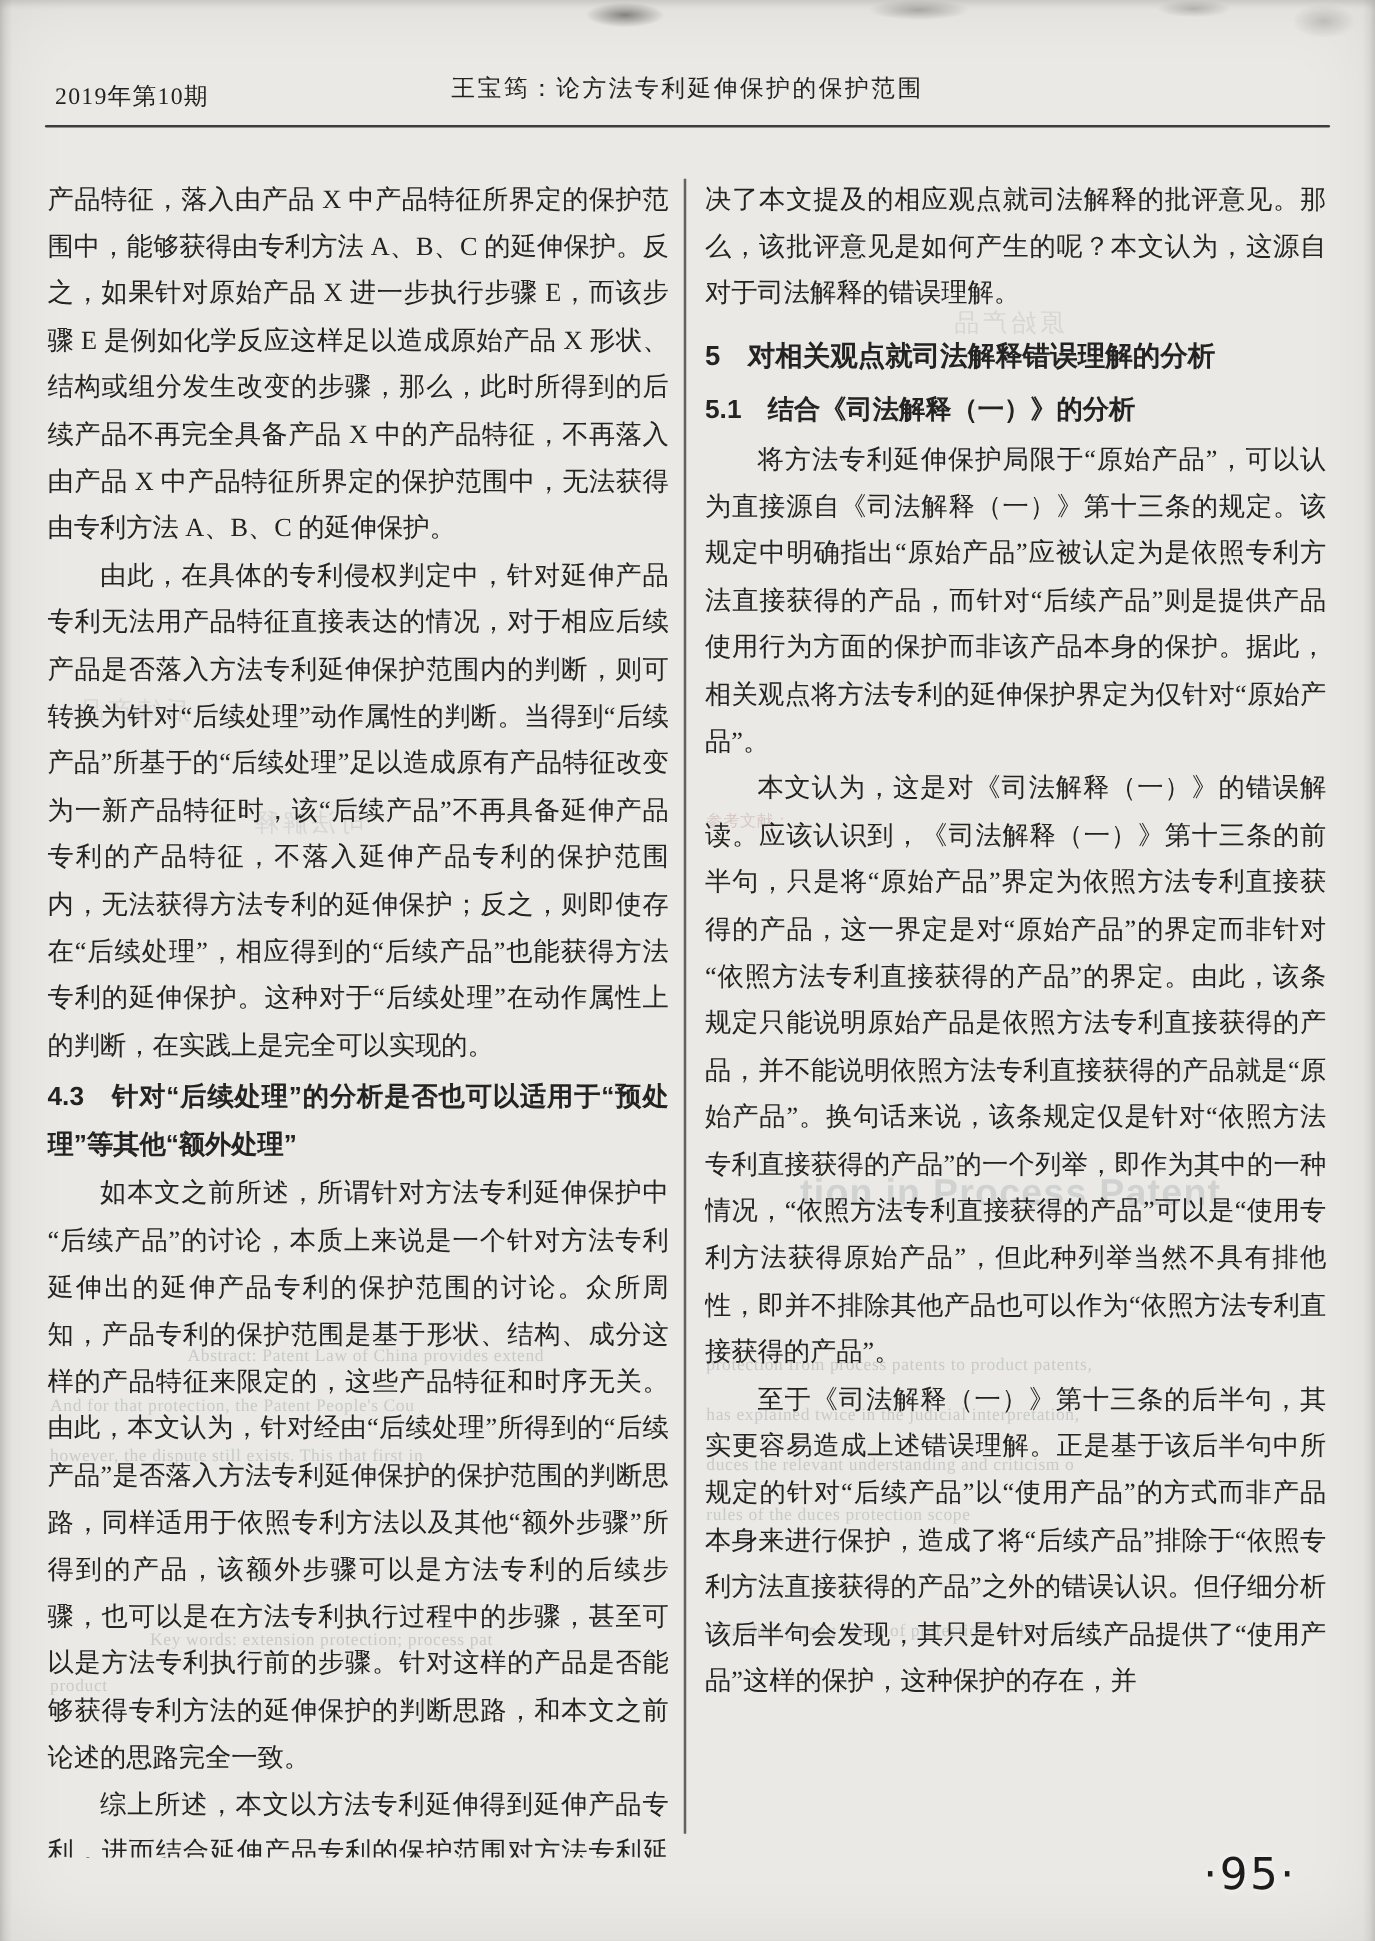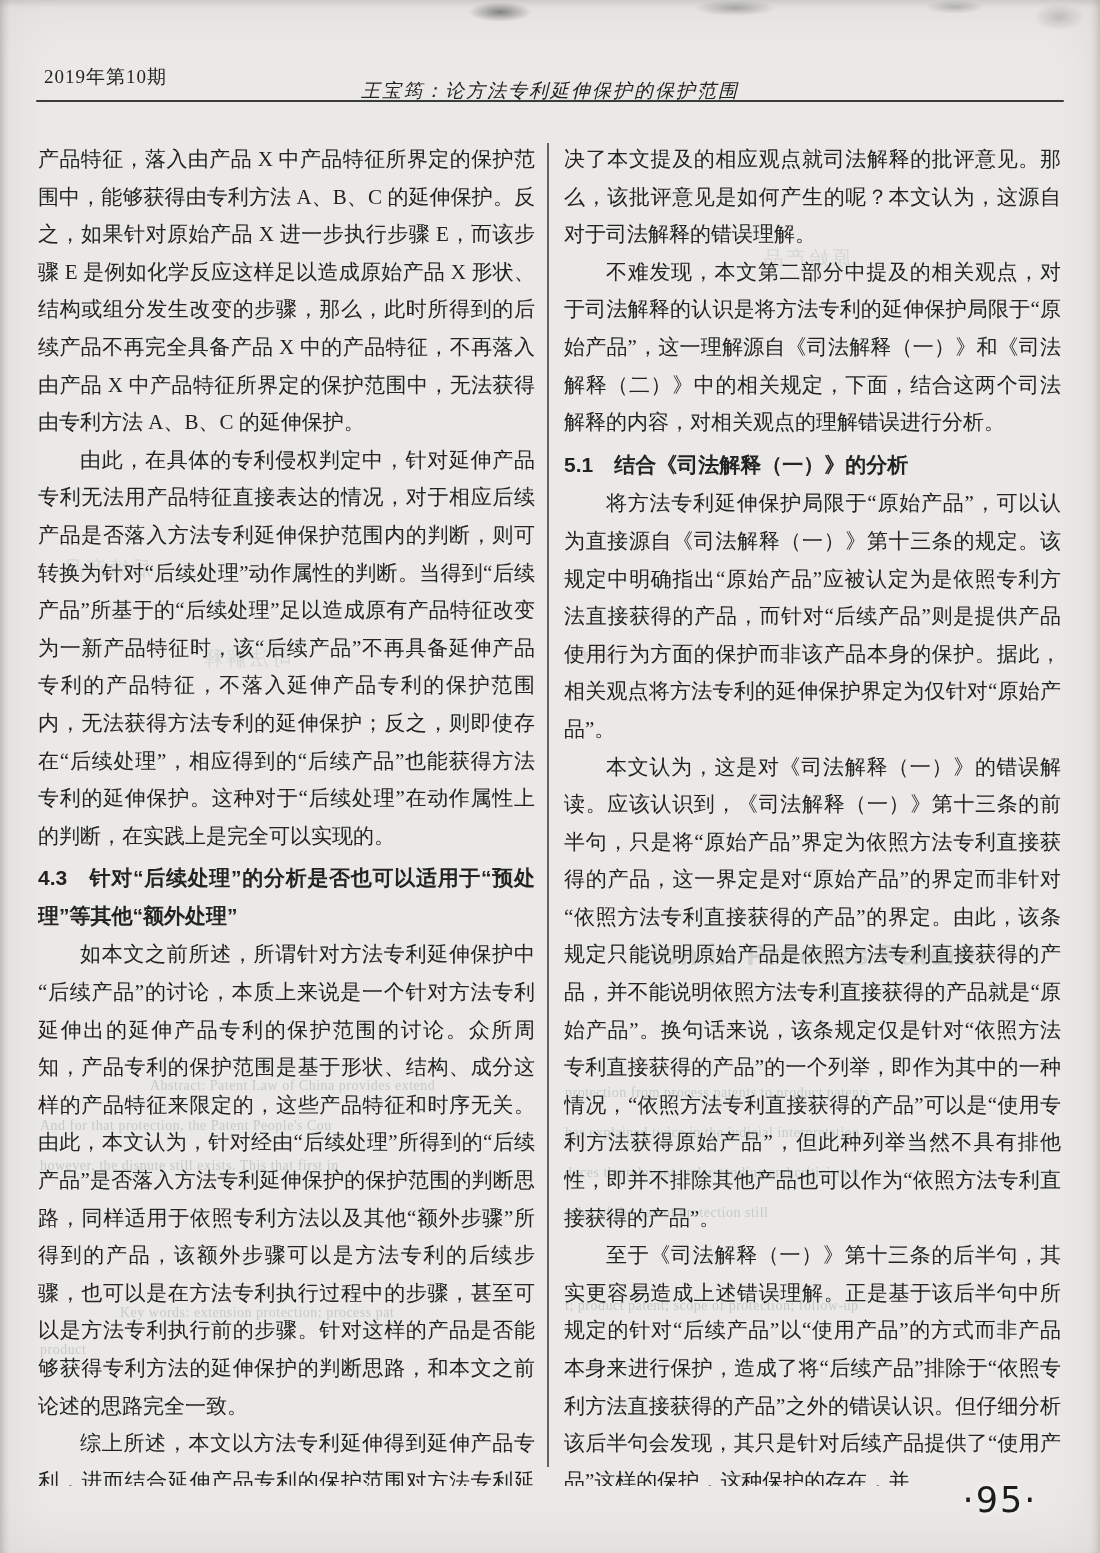--- a/index.html
+++ b/index.html
@@ -18,21 +18,21 @@
   .smudge{position:absolute;pointer-events:none;}
   .smudge.s1{left:468px;top:2px;width:64px;height:20px;background:radial-gradient(ellipse at center,rgba(50,50,50,.55),rgba(50,50,50,0) 70%);}
   .smudge.s2{left:695px;top:0;width:80px;height:16px;background:radial-gradient(ellipse at center,rgba(70,70,70,.38),rgba(70,70,70,0) 72%);}
   .smudge.s3{left:925px;top:0;width:60px;height:14px;background:radial-gradient(ellipse at center,rgba(80,80,80,.32),rgba(80,80,80,0) 70%);}
   .smudge.s4{left:1035px;top:4px;width:48px;height:26px;background:radial-gradient(ellipse at center,rgba(90,90,90,.28),rgba(90,90,90,0) 75%);}
   .edge-left{position:absolute;left:0;top:0;width:10px;height:100%;background:linear-gradient(90deg,rgba(0,0,0,.10),rgba(0,0,0,0));}
   .edge-right{position:absolute;right:0;top:0;width:10px;height:100%;background:linear-gradient(270deg,rgba(0,0,0,.08),rgba(0,0,0,0));}
 
   .page-header{position:absolute;top:58px;left:0;width:100%;height:36px;font-size:19px;}
   .issue{position:absolute;left:44px;top:6px;letter-spacing:1px;}
-  .running-title{position:absolute;left:50%;transform:translateX(-50%);top:20px;letter-spacing:2px;font-style:italic;}
+  .running-title{position:absolute;left:50%;transform:translateX(-50%);top:0;letter-spacing:2px;}
   .header-rule{position:absolute;top:100px;left:36px;width:1028px;height:2px;background:#3c3c3c;border-radius:1px;}
 
   .col{
     position:absolute;top:141px;width:497px;height:1345px;overflow:hidden;
     font-size:21px;line-height:37.6px;text-align:justify;
   }
   .col-left{left:38px;}
   .col-right{left:564px;}
   .col-divider{position:absolute;left:547px;top:143px;width:2px;height:1324px;background:#4a4a4a;opacity:.85;}
 
@@ -80,21 +80,21 @@
 
   <div>
     <span class="ghost" style="left:150px;top:1078px;">Abstract: Patent Law of China provides extend</span>
     <span class="ghost" style="left:40px;top:1118px;">And for that protection, the Patent People's Cou</span>
     <span class="ghost" style="left:40px;top:1158px;">however, the dispute still exists. This that first in</span>
     <span class="ghost" style="left:120px;top:1305px;">Key words: extension protection; process pat</span>
     <span class="ghost" style="left:40px;top:1342px;">product</span>
     <span class="ghost" style="left:565px;top:1085px;">protection from process patents to product patents,</span>
     <span class="ghost" style="left:565px;top:1125px;">has explained twice in the judicial interpretation,</span>
     <span class="ghost" style="left:565px;top:1165px;">duces the relevant understanding and criticism o</span>
-    <span class="ghost" style="left:565px;top:1205px;">rules of the patent protection still</span>
+    <span class="ghost" style="left:565px;top:1205px;">rules of the duces protection scope</span>
     <span class="ghost" style="left:565px;top:1298px;">t; product patent; scope of protection; follow-up</span>
     <span class="ghost big" style="left:640px;top:938px;">tion in Process Patent</span>
     <span class="ghost cn" style="left:60px;top:555px;">后续产品</span>
     <span class="ghost cn" style="left:200px;top:645px;">司法解释</span>
     <span class="ghost cn" style="left:760px;top:245px;">原始产品</span>
     <span class="ghost ref" style="left:565px;top:648px;">参考文献：</span>
   </div>
 
   <div class="page-header">
     <span class="issue">2019年第10期</span>
@@ -107,21 +107,21 @@
     <p class="para">由此，在具体的专利侵权判定中，针对延伸产品专利无法用产品特征直接表达的情况，对于相应后续产品是否落入方法专利延伸保护范围内的判断，则可转换为针对“后续处理”动作属性的判断。当得到“后续产品”所基于的“后续处理”足以造成原有产品特征改变为一新产品特征时，该“后续产品”不再具备延伸产品专利的产品特征，不落入延伸产品专利的保护范围内，无法获得方法专利的延伸保护；反之，则即使存在“后续处理”，相应得到的“后续产品”也能获得方法专利的延伸保护。这种对于“后续处理”在动作属性上的判断，在实践上是完全可以实现的。</p>
     <p class="sec-h3">4.3　针对“后续处理”的分析是否也可以适用于“预处理”等其他“额外处理”</p>
     <p class="para">如本文之前所述，所谓针对方法专利延伸保护中“后续产品”的讨论，本质上来说是一个针对方法专利延伸出的延伸产品专利的保护范围的讨论。众所周知，产品专利的保护范围是基于形状、结构、成分这样的产品特征来限定的，这些产品特征和时序无关。由此，本文认为，针对经由“后续处理”所得到的“后续产品”是否落入方法专利延伸保护的保护范围的判断思路，同样适用于依照专利方法以及其他“额外步骤”所得到的产品，该额外步骤可以是方法专利的后续步骤，也可以是在方法专利执行过程中的步骤，甚至可以是方法专利执行前的步骤。针对这样的产品是否能够获得专利方法的延伸保护的判断思路，和本文之前论述的思路完全一致。</p>
     <p class="para">综上所述，本文以方法专利延伸得到延伸产品专利，进而结合延伸产品专利的保护范围对方法专利延伸保护中涉及的“后续产品”的问题进行了分析，解</p>
   </div>
 
   <div class="col-divider"></div>
 
   <div class="col col-right">
     <p class="para cont">决了本文提及的相应观点就司法解释的批评意见。那么，该批评意见是如何产生的呢？本文认为，这源自对于司法解释的错误理解。</p>
-    <p class="para">不难发现，本文第二部分中提及的相关观点，对于司法解释的认识是将方法专利的延伸保护局限于“原始产品”，这一理解源自《司法解释（一）》和《司法解释（二）》中的相关规定，下面，结合这两个司法解释的内容，对相关观点的理解错误进行分析。</p>
+    <p class="sec-h2">5　对相关观点就司法解释错误理解的分析</p>
     <p class="sec-h3">5.1　结合《司法解释（一）》的分析</p>
     <p class="para">将方法专利延伸保护局限于“原始产品”，可以认为直接源自《司法解释（一）》第十三条的规定。该规定中明确指出“原始产品”应被认定为是依照专利方法直接获得的产品，而针对“后续产品”则是提供产品使用行为方面的保护而非该产品本身的保护。据此，相关观点将方法专利的延伸保护界定为仅针对“原始产品”。</p>
     <p class="para">本文认为，这是对《司法解释（一）》的错误解读。应该认识到，《司法解释（一）》第十三条的前半句，只是将“原始产品”界定为依照方法专利直接获得的产品，这一界定是对“原始产品”的界定而非针对“依照方法专利直接获得的产品”的界定。由此，该条规定只能说明原始产品是依照方法专利直接获得的产品，并不能说明依照方法专利直接获得的产品就是“原始产品”。换句话来说，该条规定仅是针对“依照方法专利直接获得的产品”的一个列举，即作为其中的一种情况，“依照方法专利直接获得的产品”可以是“使用专利方法获得原始产品”，但此种列举当然不具有排他性，即并不排除其他产品也可以作为“依照方法专利直接获得的产品”。</p>
     <p class="para">至于《司法解释（一）》第十三条的后半句，其实更容易造成上述错误理解。正是基于该后半句中所规定的针对“后续产品”以“使用产品”的方式而非产品本身来进行保护，造成了将“后续产品”排除于“依照专利方法直接获得的产品”之外的错误认识。但仔细分析该后半句会发现，其只是针对后续产品提供了“使用产品”这样的保护，这种保护的存在，并</p>
   </div>
 
   <div class="page-number">·95·</div>
 
 </div>
 

